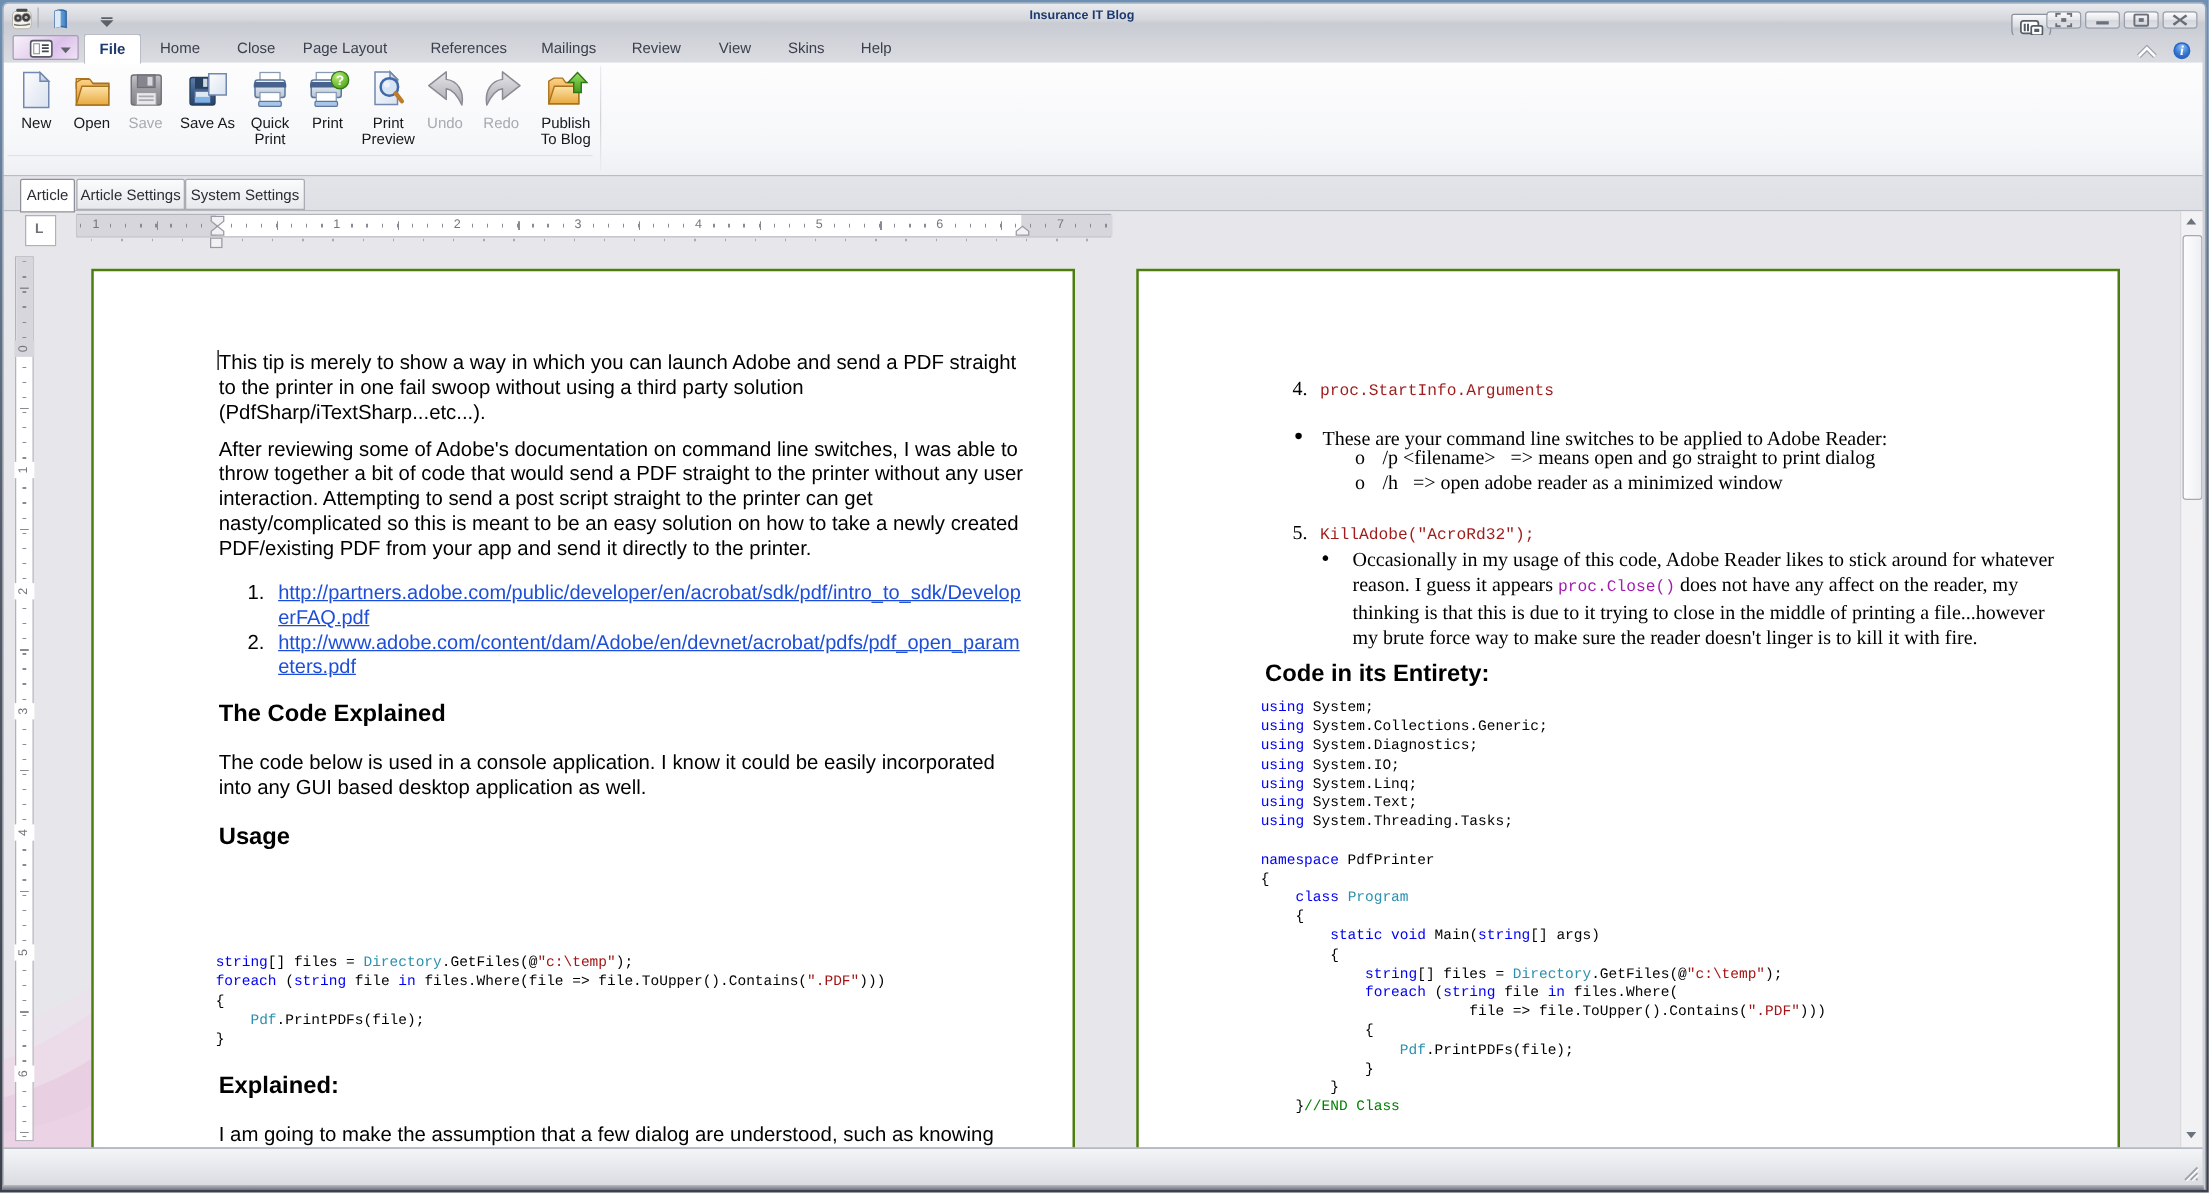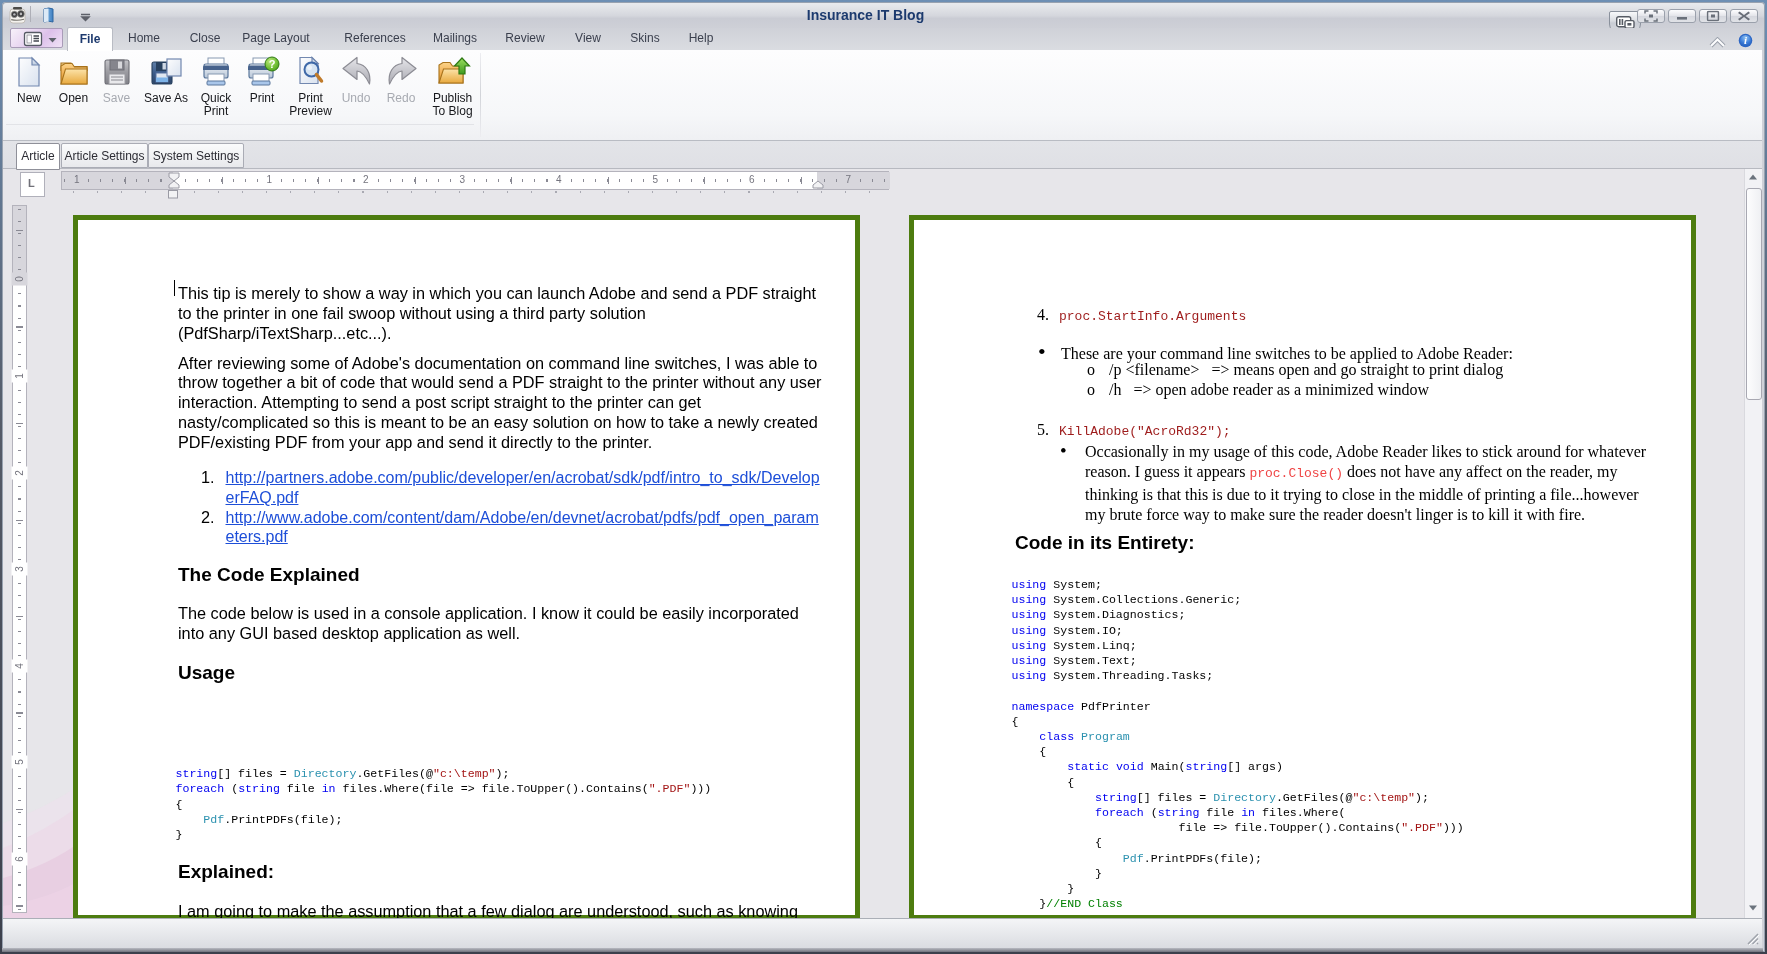--- a/index.html
+++ b/index.html
@@ -1,18 +1,18 @@
 <!DOCTYPE html>
 <html><head><meta charset="utf-8"><style>
 *{margin:0;padding:0;box-sizing:border-box}
 html,body{width:1767px;height:954px;overflow:hidden;font-family:"Liberation Sans",sans-serif}
 #scr{position:absolute;left:0;top:0;width:1767px;height:954px;background:linear-gradient(#6d8fb4,#555b68 45%,#3c404c)}
 #win{position:absolute;left:2px;top:2px;width:1763px;height:950px;border-radius:4px 4px 0 0;background:#cfd1d8;box-shadow:0 0 0 1px #98a2b0 inset}
 #title{position:absolute;left:1px;top:1px;width:1761px;height:28px;border-radius:4px 4px 0 0;background:linear-gradient(#e9ebee,#d5d7dd 45%,#caccd4 55%,#cfd1d8)}
-#title .cap{position:absolute;left:0;right:0;top:3.5px;padding-right:36px;text-align:center;font-weight:bold;font-size:14px;color:#1c3a6e}
+#title .cap{position:absolute;left:0;right:0;top:3.5px;padding-right:36px;text-align:center;font-weight:bold;font-size:10px;color:#1c3a6e}
 .wbtn{position:absolute;top:6px;width:28px;height:14px;background:linear-gradient(#fdfdfe,#e3e4e9 50%,#d5d7de 50%,#e0e2e7);border:1px solid #9aa0ab;border-radius:3px}
 .wbtn svg{position:absolute;left:50%;top:50%;transform:translate(-50%,-50%)}
 #uibtn{position:absolute;left:1606px;top:8px;width:32px;height:22px;background:linear-gradient(#f7f8fa,#d9dce1 45%,#c8ccd4 55%,#d9dbe0);border:1px solid #8a919c;border-radius:2px 2px 9px 9px}
 #qat{position:absolute;left:36px;top:3px;width:40px;height:19px}
 #appico{position:absolute;left:5px;top:3px}
 #chev{position:absolute;left:1707px;top:32px}
 #infob{position:absolute;left:1736px;top:31px}
 #tabrow{position:absolute;left:1px;top:26px;width:1759px;height:22px;background:linear-gradient(#cfd1d8,#dadce1)}
 .rtab{position:absolute;top:0;height:21px;line-height:20px;font-size:12px;color:#3a3f4d;text-align:center}
 #appbtn{position:absolute;left:7px;top:0px;width:53px;height:20px;border:1px solid #a99cb8;border-radius:2px;background:linear-gradient(135deg,#f7f2fa 0%,#e7d4f0 40%,#dcc0ea 60%,#f0e3f6 100%)}
@@ -40,36 +40,36 @@
 #hruler .mr{left:755px;width:73px}
 .htick{position:absolute;top:7px;height:3px;background:repeating-linear-gradient(to right,#8a8a94 0 1px,transparent 1px 12.0625px)}
 .htickh{position:absolute;top:5px;height:7px;background:repeating-linear-gradient(to right,#8a8a94 0 1px,transparent 1px 48.25px)}
 .hnum{position:absolute;top:2px;font-size:10px;color:#74747e;line-height:12px;background:#fff;padding:0 3px}
 .hnum.g{background:#d7d6dc}
 #vruler{position:absolute;left:9px;top:36px;width:15px;height:708px;background:#fff;border:1px solid #b4b3bc}
 #vruler .vmarg{position:absolute;left:0;top:0;width:13px;height:72px;background:#d7d6dc}
 .vtick{position:absolute;left:5px;width:3px;background:repeating-linear-gradient(to bottom,#8a8a94 0 1px,transparent 1px 12.0625px)}
 .vtickh{position:absolute;left:3px;width:7px;background:repeating-linear-gradient(to bottom,#8a8a94 0 1px,transparent 1px 48.25px)}
 .vnum{position:absolute;left:0px;font-size:10px;color:#74747e;background:#fff;padding:2px 0;transform:rotate(-90deg);line-height:12px;width:13px;text-align:center}
-.page{position:absolute;background:#fff;border:5px solid #4d7c0f}
+.page{position:absolute;background:#fff;border:2px solid #4d7c0f}
 #page1{left:70px;top:46px;width:787px;height:705px}
 #page2{left:906px;top:46px;width:787px;height:705px}
 #vsb{position:absolute;left:1741px;top:0;width:18px;height:749px;background:#f2f2f5;border-left:1px solid #d9d9de}
 .sbtn{position:absolute;left:1px;width:16px;height:17px}
 #sthumb{position:absolute;left:1px;top:19px;width:16px;height:212px;background:linear-gradient(to right,#fdfdfe,#eff0f3);border:1px solid #a8a8b2;border-radius:3px}
 #status{position:absolute;left:1px;top:916px;width:1759px;height:30px;background:linear-gradient(#f4f5f7,#dadce1);border-top:1px solid #abafb7}
 #botedge{position:absolute;left:0px;top:946px;width:1761px;height:4px;background:linear-gradient(#b9bbc2,#70727c)}
 
 .p1t{position:absolute;font-size:16.3px;line-height:19.8px;color:#000;white-space:pre}
 .p1h{position:absolute;font-size:19px;font-weight:bold;line-height:22px;color:#000;white-space:pre}
 .p1c{position:absolute;font-size:11.6px;line-height:15.1px;font-family:"Liberation Mono",monospace;white-space:pre;color:#000}
 .p2t{position:absolute;font-family:"Liberation Serif",serif;font-size:16px;line-height:20.5px;color:#000;white-space:pre}
 .p2c{position:absolute;font-size:11.6px;line-height:15.2px;font-family:"Liberation Mono",monospace;white-space:pre;color:#000}
 .rmono{font-family:"Liberation Mono",monospace;font-size:13px;color:#9e1c1c}
-.kmono{font-family:"Liberation Mono",monospace;font-size:13px;color:#ef4444}
+.kmono{font-family:"Liberation Mono",monospace;font-size:13px;color:#a21caf}
 .kw{color:#0000f0}.ty{color:#2b91af}.st{color:#a31515}.cm{color:#008000}
 a.lnk{color:#1d4ed8;text-decoration:underline;font-size:16px}
 #caret{position:absolute;left:170.5px;top:111px;width:1.5px;height:16px;background:#000;z-index:5}
 .inum{display:inline-block}
 </style></head>
 <body>
 <div id="scr">
 <div id="win">
 <div id="title">
         <div class="cap">Insurance IT Blog</div>
@@ -376,21 +376,21 @@
     <div class="p1t" style="left:100px;top:682px">I am going to make the assumption that a few dialog are understood, such as knowing</div>
   </div>
   <div class="page" id="page2">
     <div class="p2t" style="left:123px;top:84.5px"><span class="inum" style="width:22px">4.</span><span class="rmono">proc.StartInfo.Arguments</span></div>
     <div class="p2t" style="left:124px;top:122.3px"><span class="inum" style="width:23px"><span style="font-size:22px">•</span></span>These are your command line switches to be applied to Adobe Reader:</div>
     <div class="p2t" style="left:173px;top:140.3px"><span class="inum" style="width:22px">o</span>/p &lt;filename&gt;&nbsp;&nbsp;&nbsp;=&gt; means open and go straight to print dialog</div>
     <div class="p2t" style="left:173px;top:160.3px"><span class="inum" style="width:22px">o</span>/h&nbsp;&nbsp;&nbsp;=&gt; open adobe reader as a minimized window</div>
     <div class="p2t" style="left:123px;top:200.3px"><span class="inum" style="width:22px">5.</span><span class="rmono">KillAdobe("AcroRd32");</span></div>
     <div class="p2t" style="left:146px;top:220.8px"><span class="inum" style="width:25px"><span style="font-size:19px">•</span></span>Occasionally in my usage of this code, Adobe Reader likes to stick around for whatever<br><span class="inum" style="width:25px"></span>reason. I guess it appears <span class="kmono">proc.Close()</span> does not have any affect on the reader, my<br><span class="inum" style="width:25px"></span>thinking is that this is due to it trying to close in the middle of printing a file...however<br><span class="inum" style="width:25px"></span>my brute force way to make sure the reader doesn't linger is to kill it with fire.</div>
     <div class="p1h" style="left:101px;top:312.2px">Code in its Entirety:</div>
-    <div class="p2c" style="left:97.5px;top:357px"><span class="kw">using</span> System;
+    <div class="p2c" style="left:97.5px;top:342px"><span class="kw">using</span> System;
 <span class="kw">using</span> System.Collections.Generic;
 <span class="kw">using</span> System.Diagnostics;
 <span class="kw">using</span> System.IO;
 <span class="kw">using</span> System.Linq;
 <span class="kw">using</span> System.Text;
 <span class="kw">using</span> System.Threading.Tasks;
 
 <span class="kw">namespace</span> PdfPrinter
 {
     <span class="kw">class</span> <span class="ty">Program</span>

